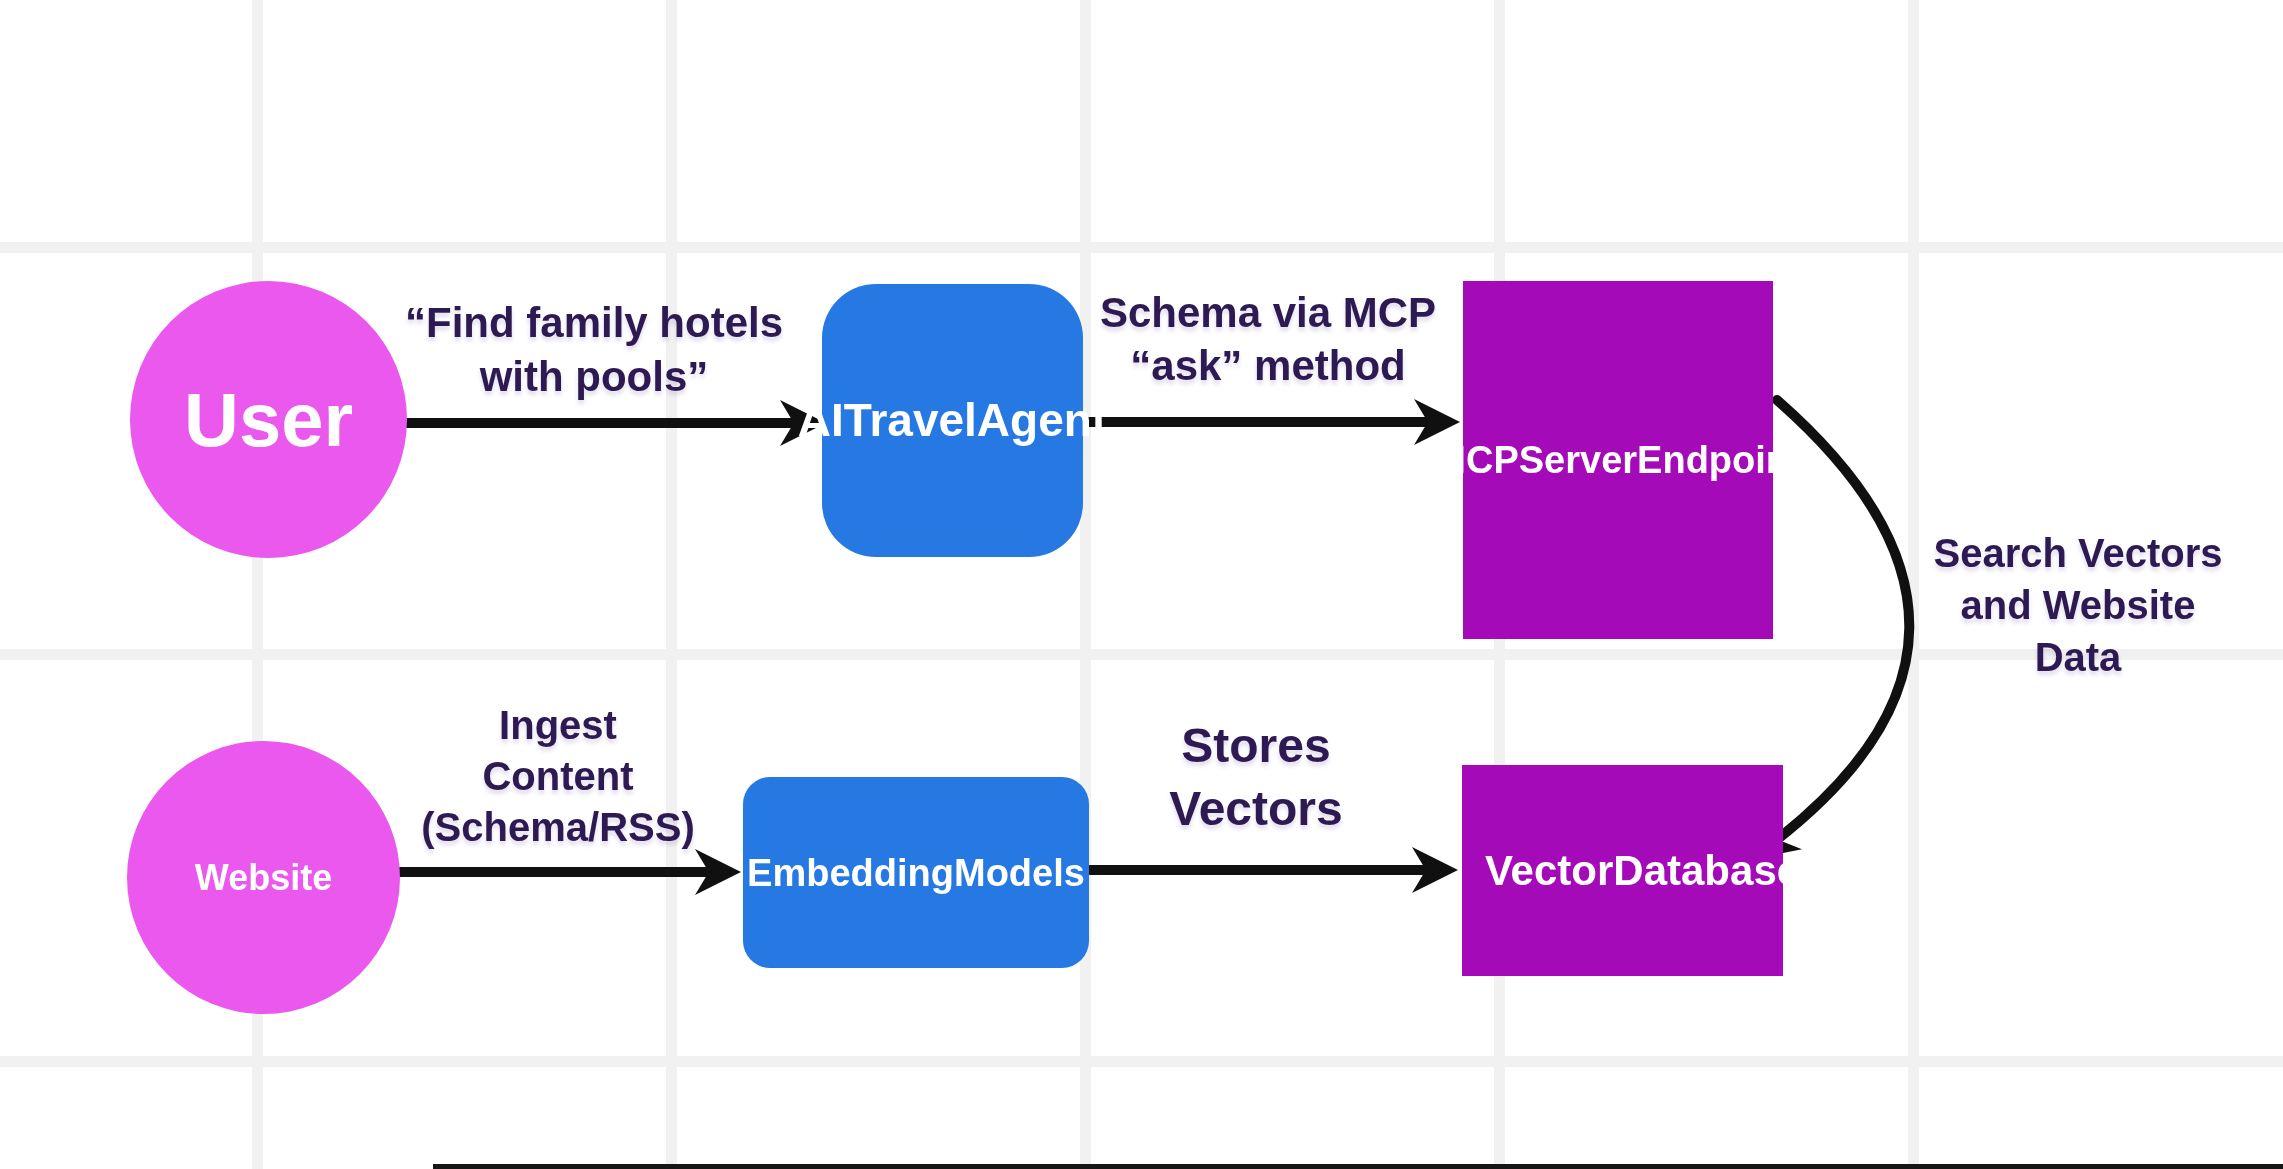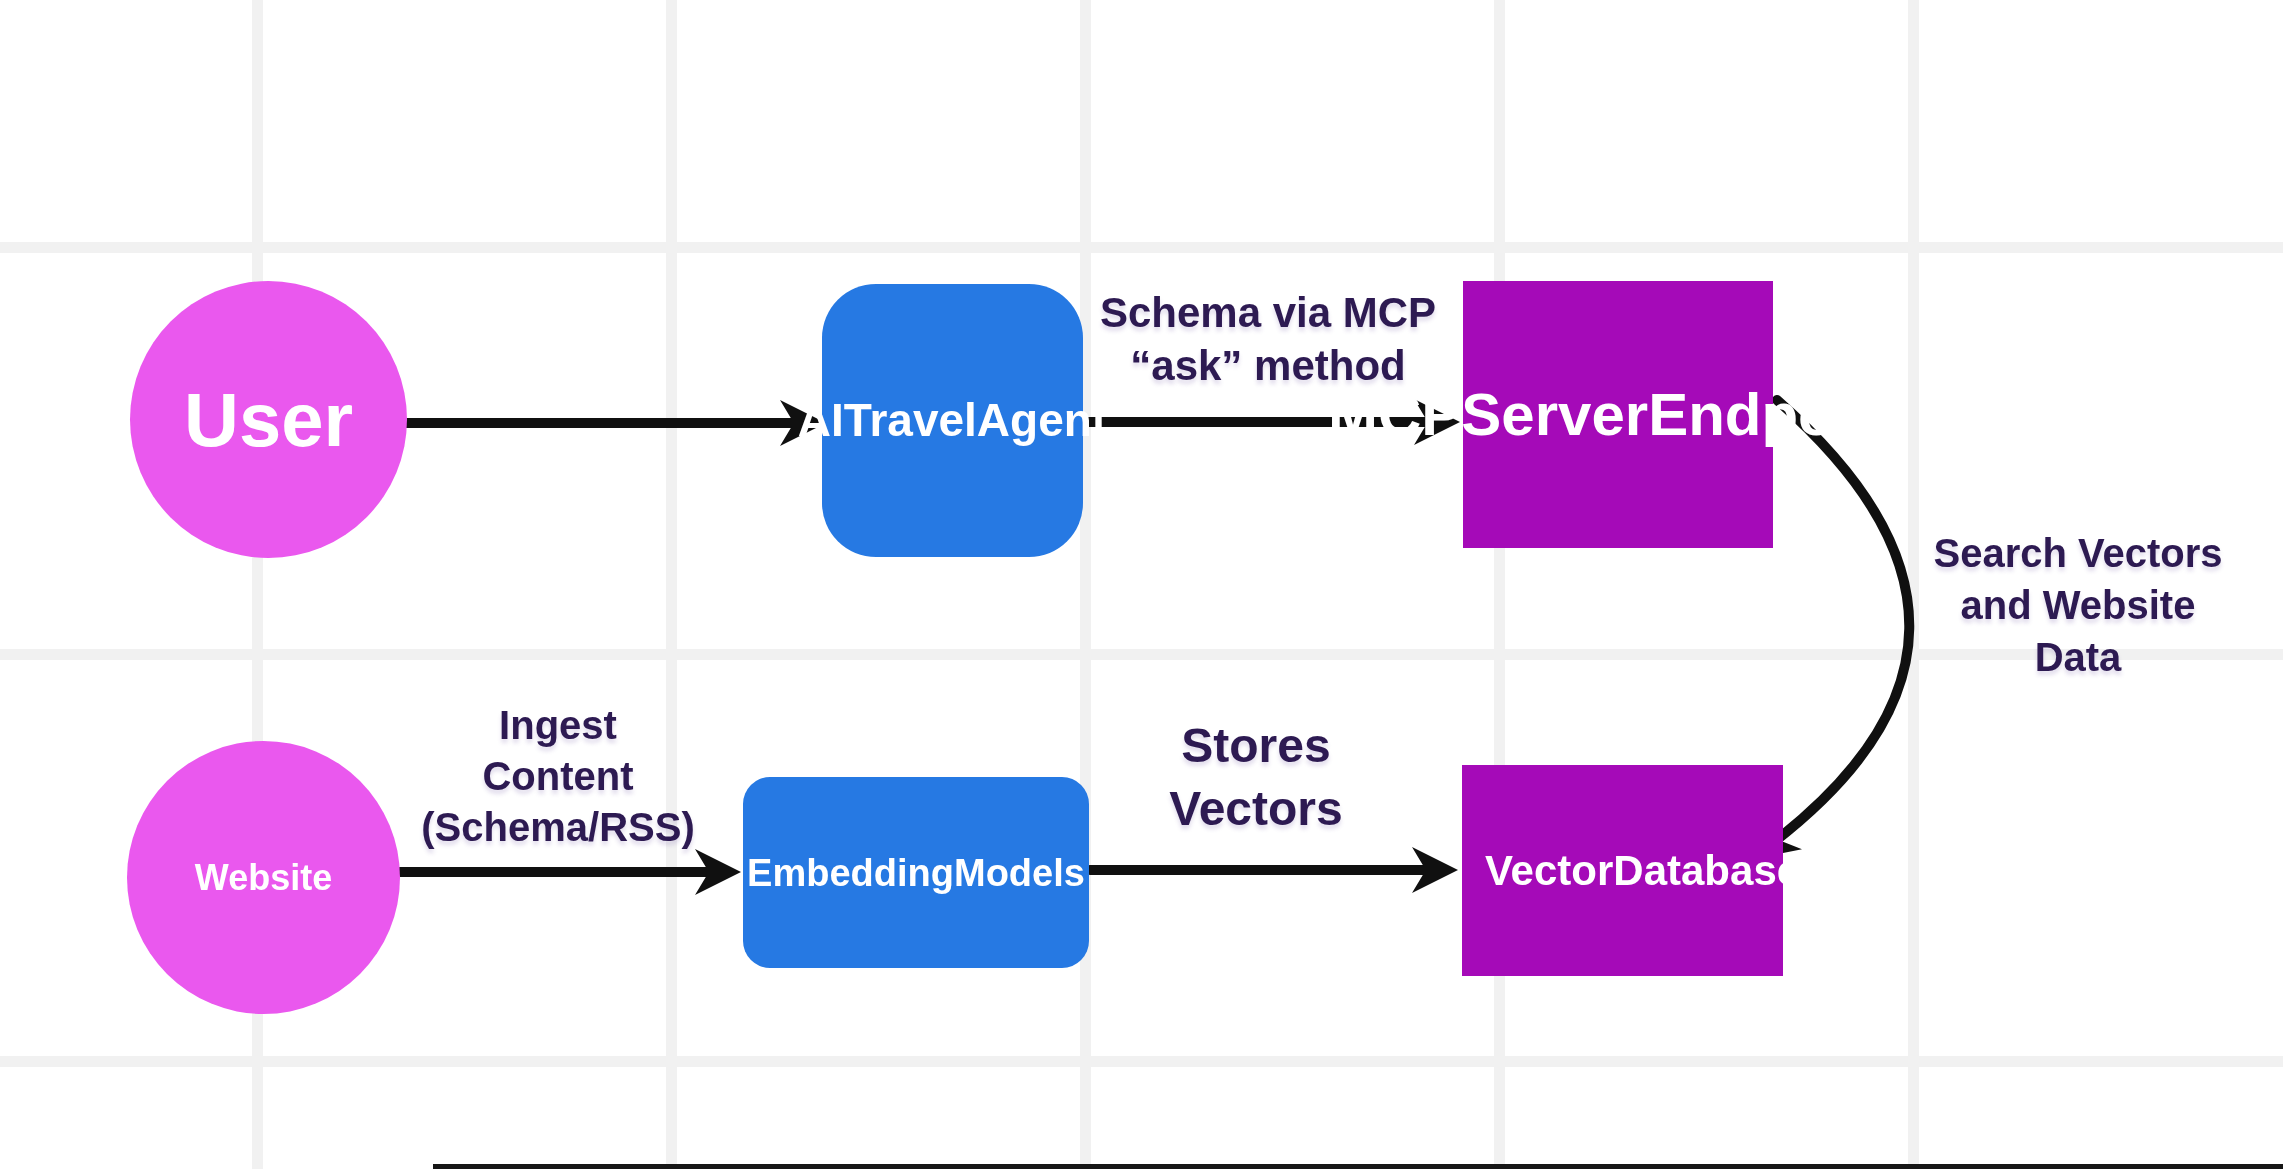--- a/index.html
+++ b/index.html
@@ -43,21 +43,21 @@
 
   .circle-node { background: #ea58ee; border-radius: 50%; align-items: center; }
   #node-user     { left: 130px; top: 281px; width: 277px; height: 277px; font-size: 76px; }
   #node-website  { left: 127px; top: 741px; width: 273px; height: 273px; font-size: 36px; }
 
   .rounded-node { background: #2679e3; }
   #node-agent     { left: 822px; top: 284px; width: 261px; height: 273px; border-radius: 54px; font-size: 46px; line-height: 67px; }
   #node-embedding { left: 743px; top: 777px; width: 346px; height: 191px; border-radius: 27px; font-size: 38px; line-height: 52px; }
 
   .square-node { background: #a50ab8; }
-  #node-mcp      { left: 1463px; top: 281px; width: 310px; height: 267px; font-size: 60px; line-height: 70px; }
+  #node-mcp      { left: 1463px; top: 281px; width: 310px; height: 358px; font-size: 38px; line-height: 70px; }
   #node-vectordb { left: 1462px; top: 765px; width: 281px; height: 211px; font-size: 42px; line-height: 60px; padding-left: 40px; }
 
   .edge-label {
     position: absolute;
     transform: translateX(-50%);
     text-align: center;
     color: #2d1a52;
     font-weight: bold;
     white-space: nowrap;
     text-shadow: 0 4px 4px rgba(88,60,150,0.18);
@@ -115,20 +115,24 @@
   <div class="node rounded-node" id="node-embedding">
     <span class="nline">Embedding</span>
     <span class="nline">Models</span>
   </div>
 
   <div class="node square-node" id="node-vectordb">
     <span class="nline">Vector</span>
     <span class="nline">Database</span>
   </div>
 
+  <div class="edge-label" id="label-user-query">
+    <div>“Find family hotels</div>
+    <div>with pools”</div>
+  </div>
 
   <div class="edge-label" id="label-query-mcp">
     <div>Schema via MCP</div>
     <div>“ask” method</div>
   </div>
 
   <div class="edge-label" id="label-search-vectors">
     <div>Search Vectors</div>
     <div>and Website</div>
     <div>Data</div>

